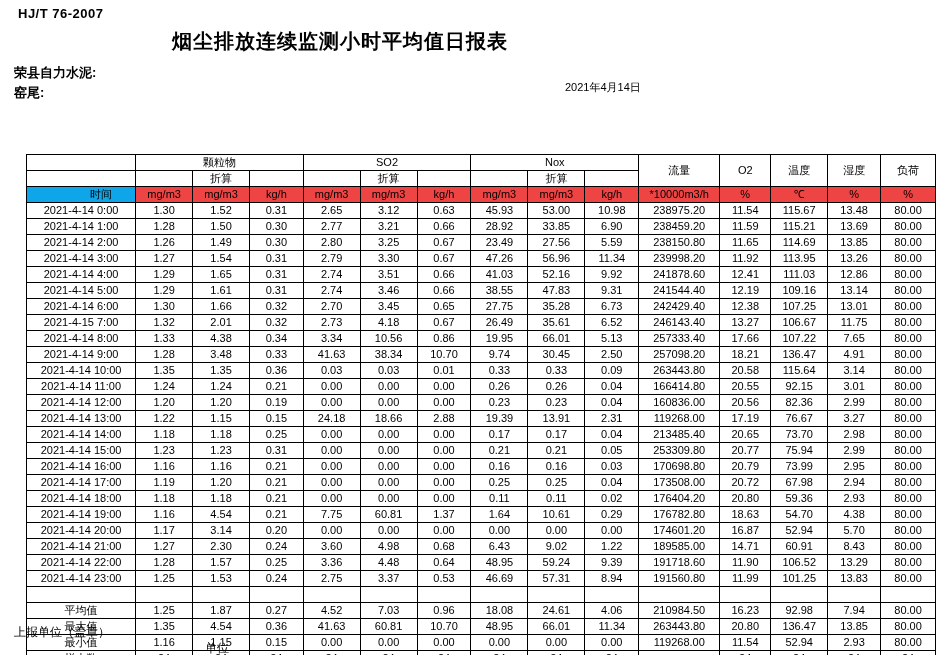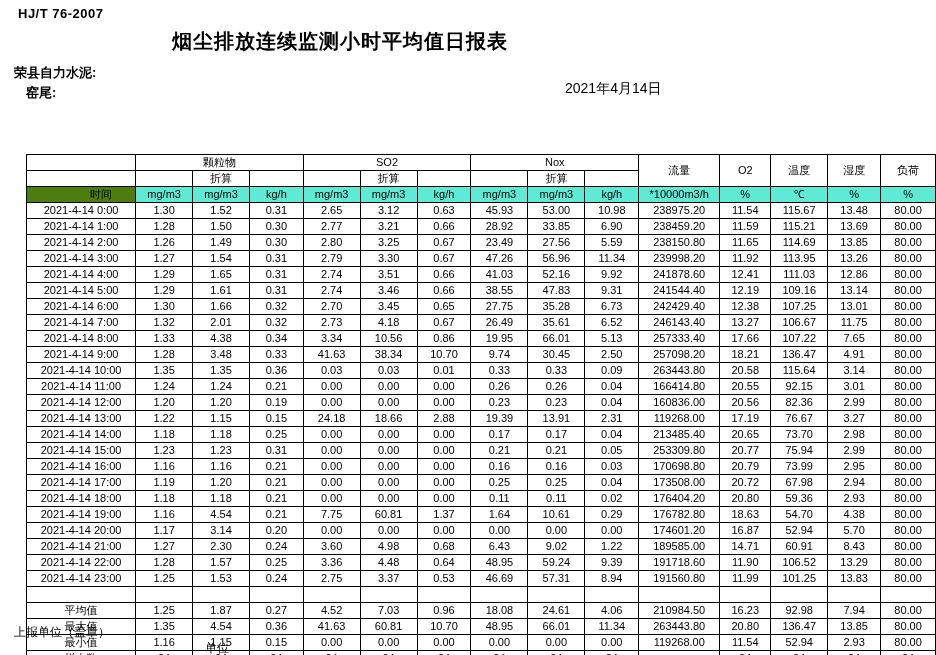--- a/index.html
+++ b/index.html
@@ -45,27 +45,26 @@
     top: 64px;
     font-size: 13px;
     font-weight: bold;
   }
   .site {
     position: absolute;
     left: 14px;
     top: 84px;
     font-size: 13px;
     font-weight: bold;
-    margin-left: 12px;
   }
   .report-date {
     position: absolute;
     left: 565px;
     top: 80px;
-    font-size: 14px;
+    font-size: 11px;
   }
   table.main {
     position: absolute;
     left: 26px;
     top: 110px;
     border-collapse: collapse;
     font-size: 11px;
     table-layout: fixed;
     margin-top: 44px;
   }
@@ -82,26 +81,26 @@
   }
   .grp-head td {
     height: 16px;
     line-height: 16px;
   }
   .sub-head td {
     height: 15px;
     line-height: 15px;
   }
   .unit-row td {
-    background: #5eead4;
+    background: #ef4444;
     height: 16px;
     line-height: 16px;
   }
   .unit-row td.timecell {
-    background: #4d7c0f;
+    background: #0ea5e9;
     padding-left: 40px;
   }
   td.timecell {
     text-align: center;
     padding-right: 2px;
   }
   td.num {
     text-align: right;
     padding-right: 6px;
   }
@@ -315,21 +314,21 @@
         <td class="num">27.75</td>
         <td class="num">35.28</td>
         <td class="num">6.73</td>
         <td class="num">242429.40</td>
         <td class="num">12.38</td>
         <td class="num">107.25</td>
         <td class="num">13.01</td>
         <td class="num">80.00</td>
       </tr>
       <tr>
-        <td class="timecell">2021-4-14 7:00</td>
+        <td class="timecell">2021-4-15 7:00</td>
         <td class="num">1.32</td>
         <td class="num">2.01</td>
         <td class="num">0.32</td>
         <td class="num">2.73</td>
         <td class="num">4.18</td>
         <td class="num">0.67</td>
         <td class="num">26.49</td>
         <td class="num">35.61</td>
         <td class="num">6.52</td>
         <td class="num">246143.40</td>

